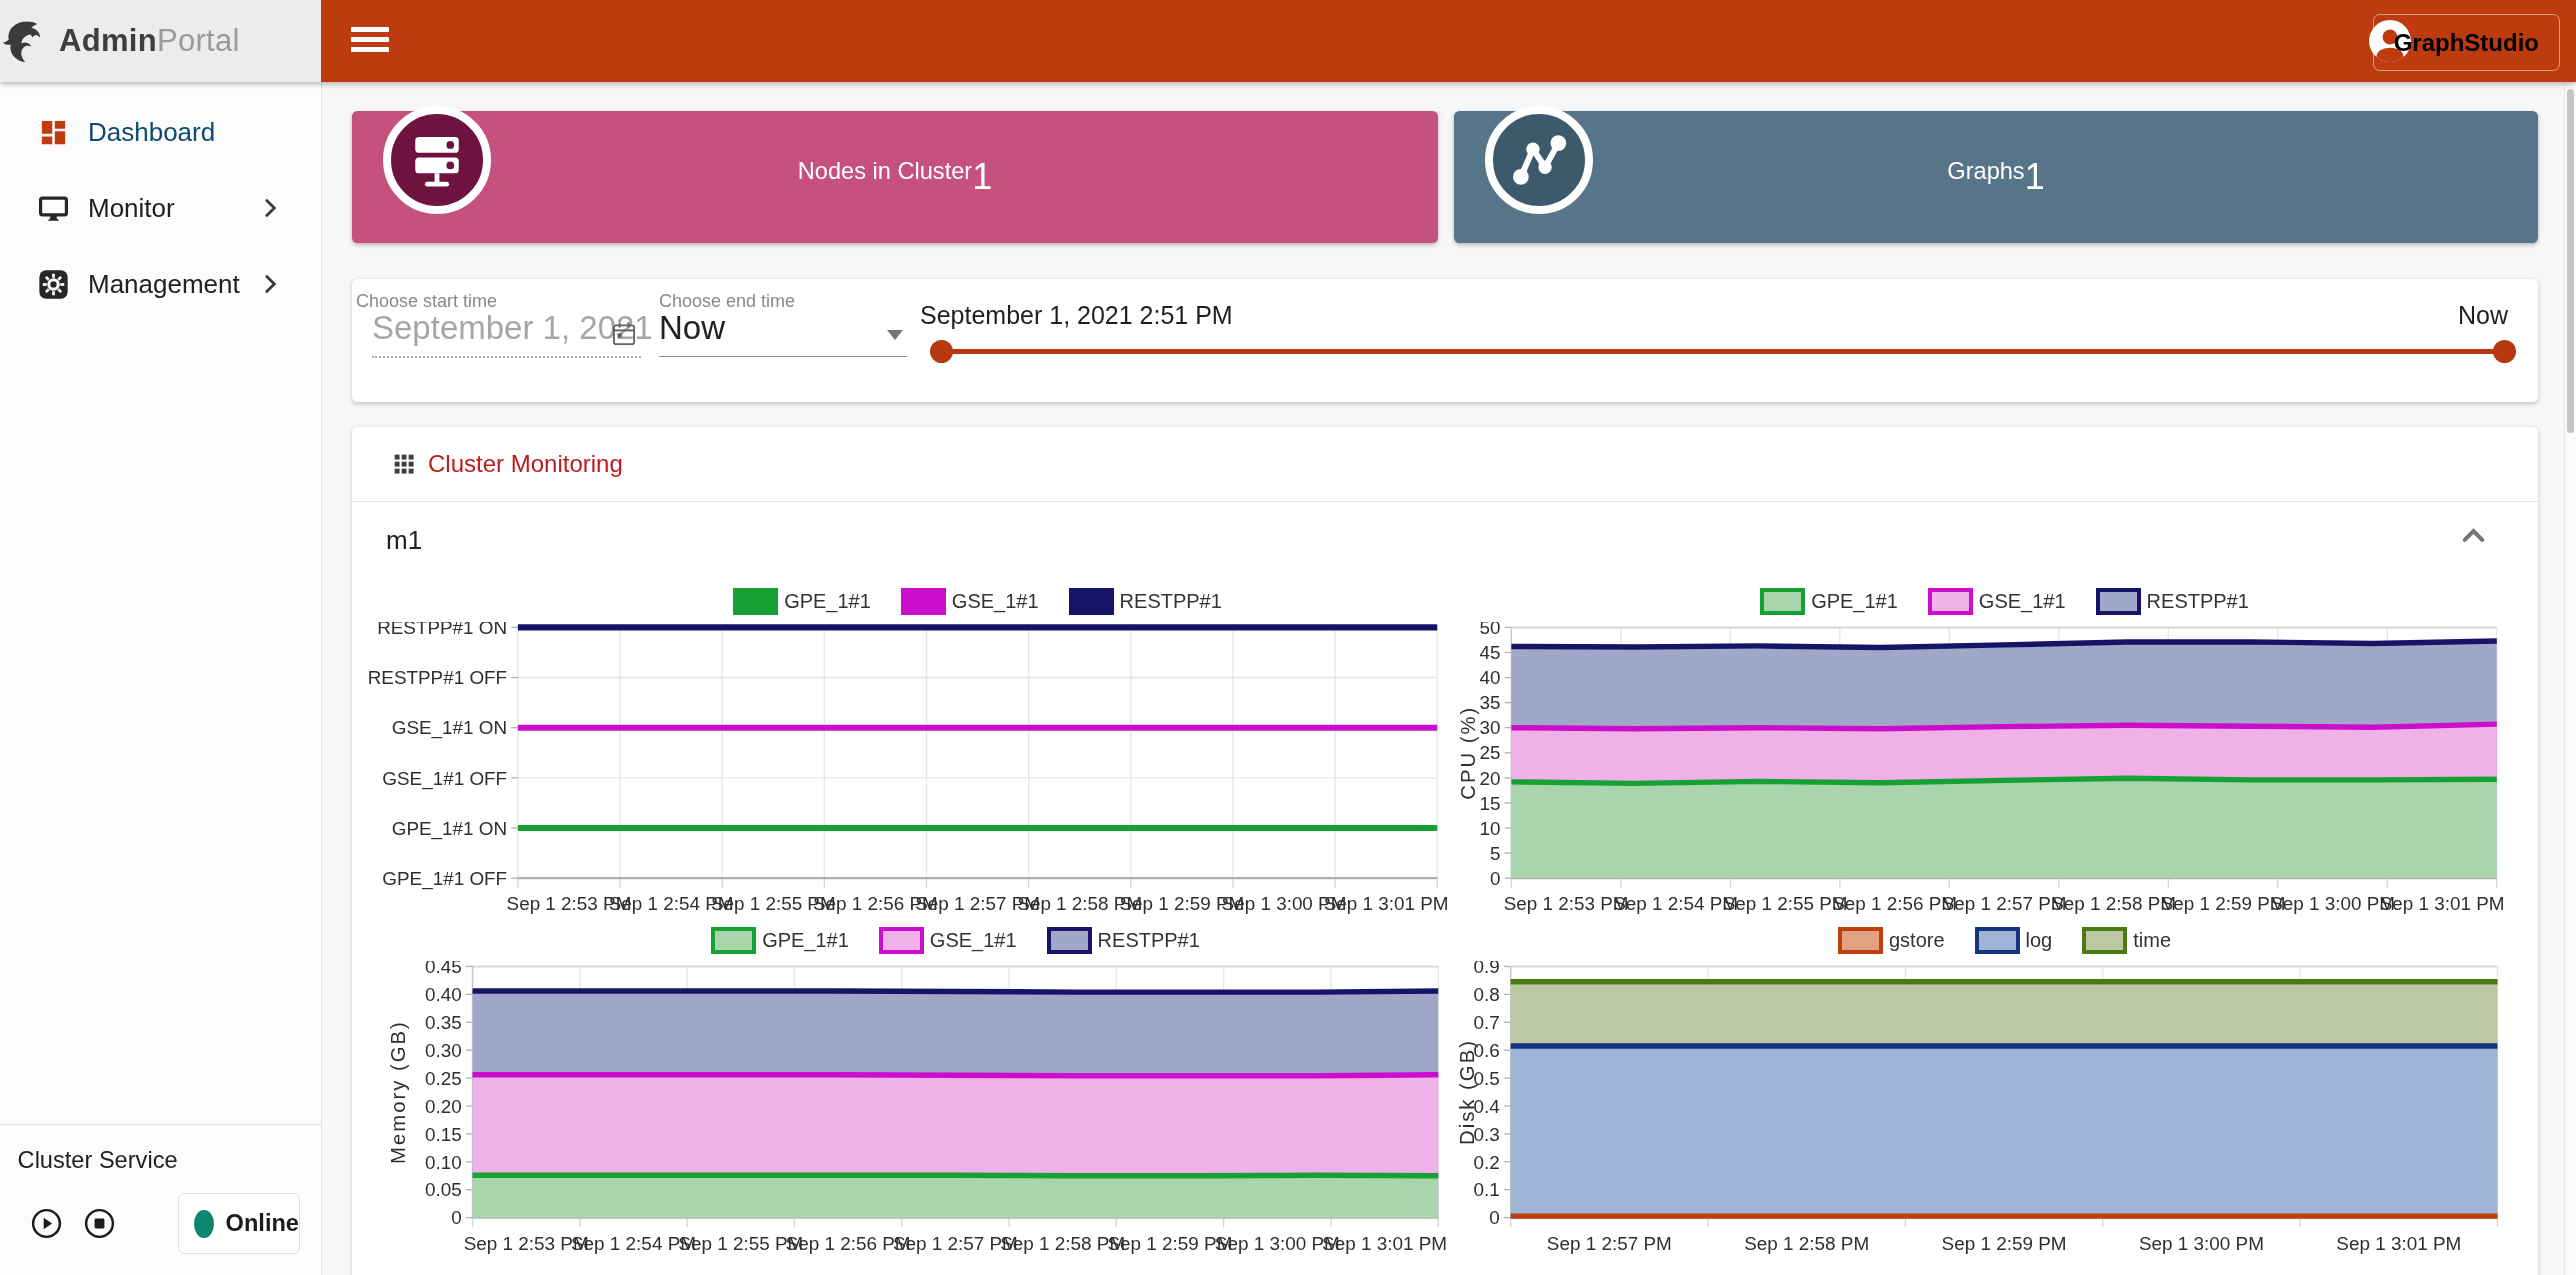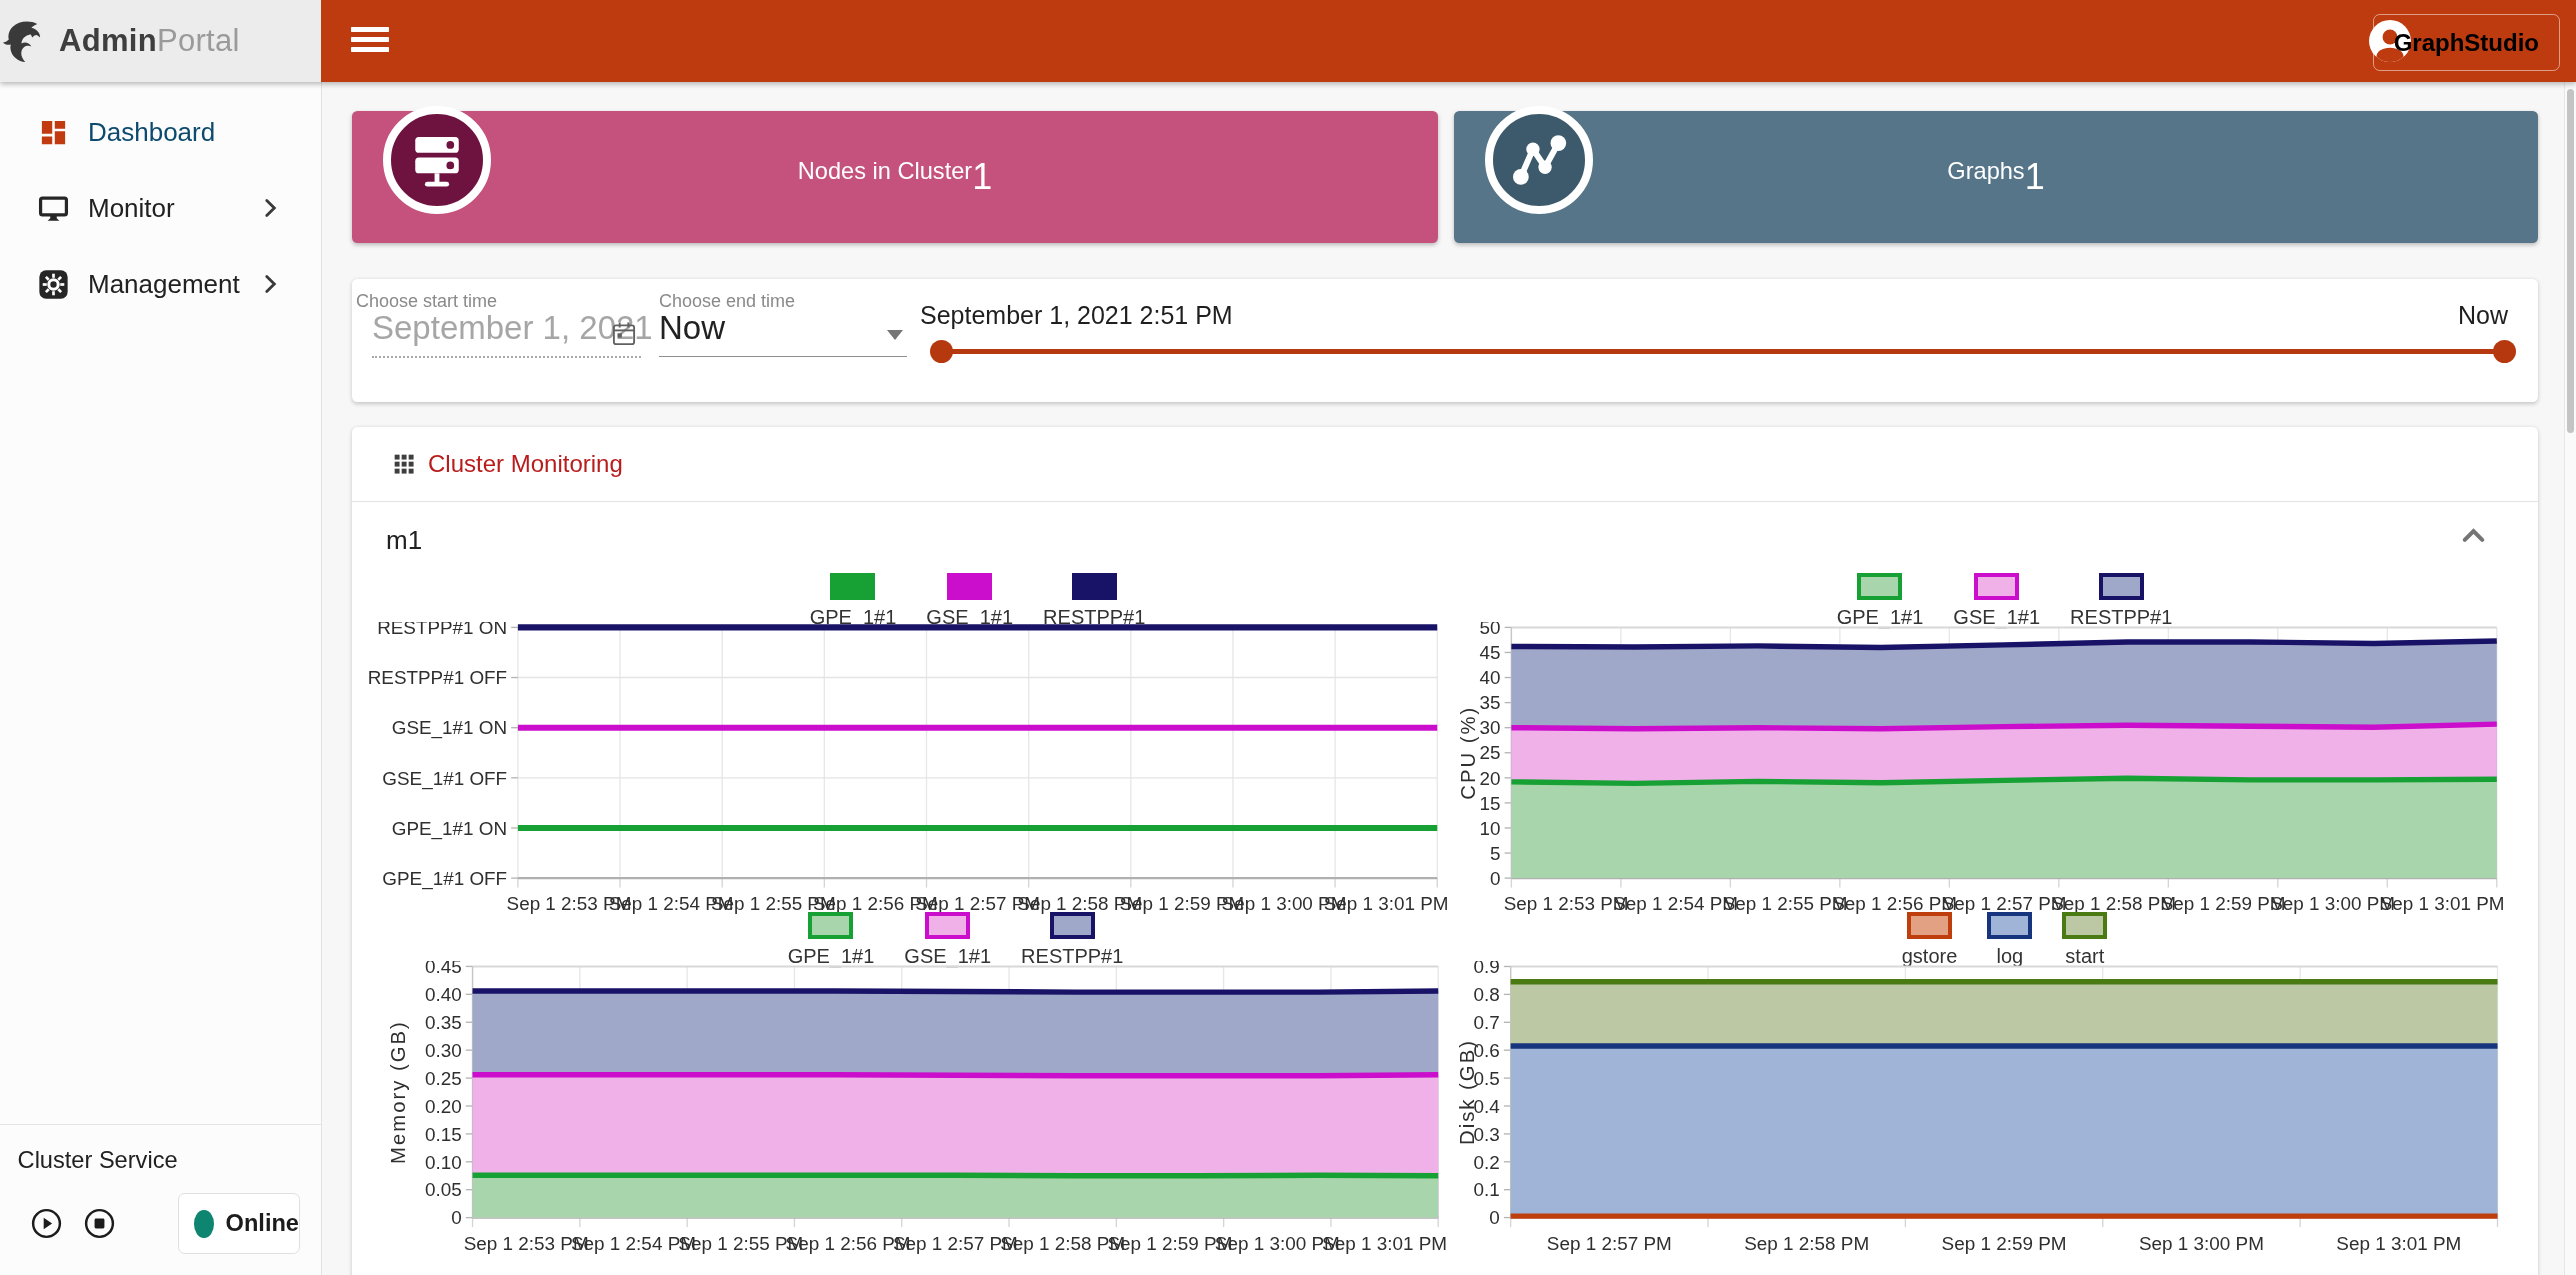--- a/index.html
+++ b/index.html
@@ -71,21 +71,21 @@
   #mon-divider{position:absolute;left:0;top:74px;width:100%;border-top:1.4px solid #E3E3E3;}
   #m1-label{position:absolute;left:34px;top:98px;font-size:26px;color:#212121;}
   #m1-collapse{position:absolute;right:47px;top:91px;cursor:pointer;}
   
   .chart{position:absolute;}
   #chart0{left:351px;top:584px;width:1148px;height:344px;}
   #chart1{left:1458px;top:584px;width:1107px;height:344px;}
   #chart2{left:351px;top:923px;width:1148px;height:348px;}
   #chart3{left:1458px;top:923px;width:1107px;height:348px;}
   .legend{position:absolute;top:0;height:34px;display:flex;justify-content:center;align-items:center;gap:30px;}
-  .li{display:flex;align-items:center;gap:6px;flex-direction:column;}
+  .li{display:flex;align-items:center;gap:6px;}
   .sw{width:45px;height:27px;box-sizing:border-box;}
   .li .t{font-size:20px;color:#333;}
   .chart svg{position:absolute;left:0;top:38px;}
   
   #scrollbar{position:absolute;right:0;top:82px;width:10.8px;height:1193px;background:#FAFAFA;border-left:0.7px solid #E6E6E6;}
   #scroll-thumb{position:absolute;left:1.4px;top:6.8px;width:7.4px;height:344px;background:#C4C4C4;border-radius:4px;}
 </style>
 </head>
 <body>
 
@@ -518,21 +518,21 @@
       <span class="li">
         <span class="sw" style="background: rgb(226, 161, 131); border: 4px solid rgb(190, 62, 14);"></span>
         <span class="t">gstore</span>
       </span>
       <span class="li">
         <span class="sw" style="background: rgb(160, 180, 216); border: 4px solid rgb(23, 53, 126);"></span>
         <span class="t">log</span>
       </span>
       <span class="li">
         <span class="sw" style="background: rgb(188, 200, 164); border: 4px solid rgb(74, 122, 18);"></span>
-        <span class="t">start</span>
+        <span class="t">time</span>
       </span>
     </div>
     <svg width="1107" height="310" viewBox="0 0 1640 459">
       <line x1="78" y1="8" x2="78" y2="380" stroke="#E7E7E7" stroke-width="2"></line>
       <line x1="78" y1="380" x2="78" y2="394" stroke="#D5D5D5" stroke-width="2"></line>
       <line x1="370.4" y1="8" x2="370.4" y2="380" stroke="#E7E7E7" stroke-width="2"></line>
       <line x1="370.4" y1="380" x2="370.4" y2="394" stroke="#D5D5D5" stroke-width="2"></line>
       <line x1="662.8" y1="8" x2="662.8" y2="380" stroke="#E7E7E7" stroke-width="2"></line>
       <line x1="662.8" y1="380" x2="662.8" y2="394" stroke="#D5D5D5" stroke-width="2"></line>
       <line x1="955.2" y1="8" x2="955.2" y2="380" stroke="#E7E7E7" stroke-width="2"></line>

